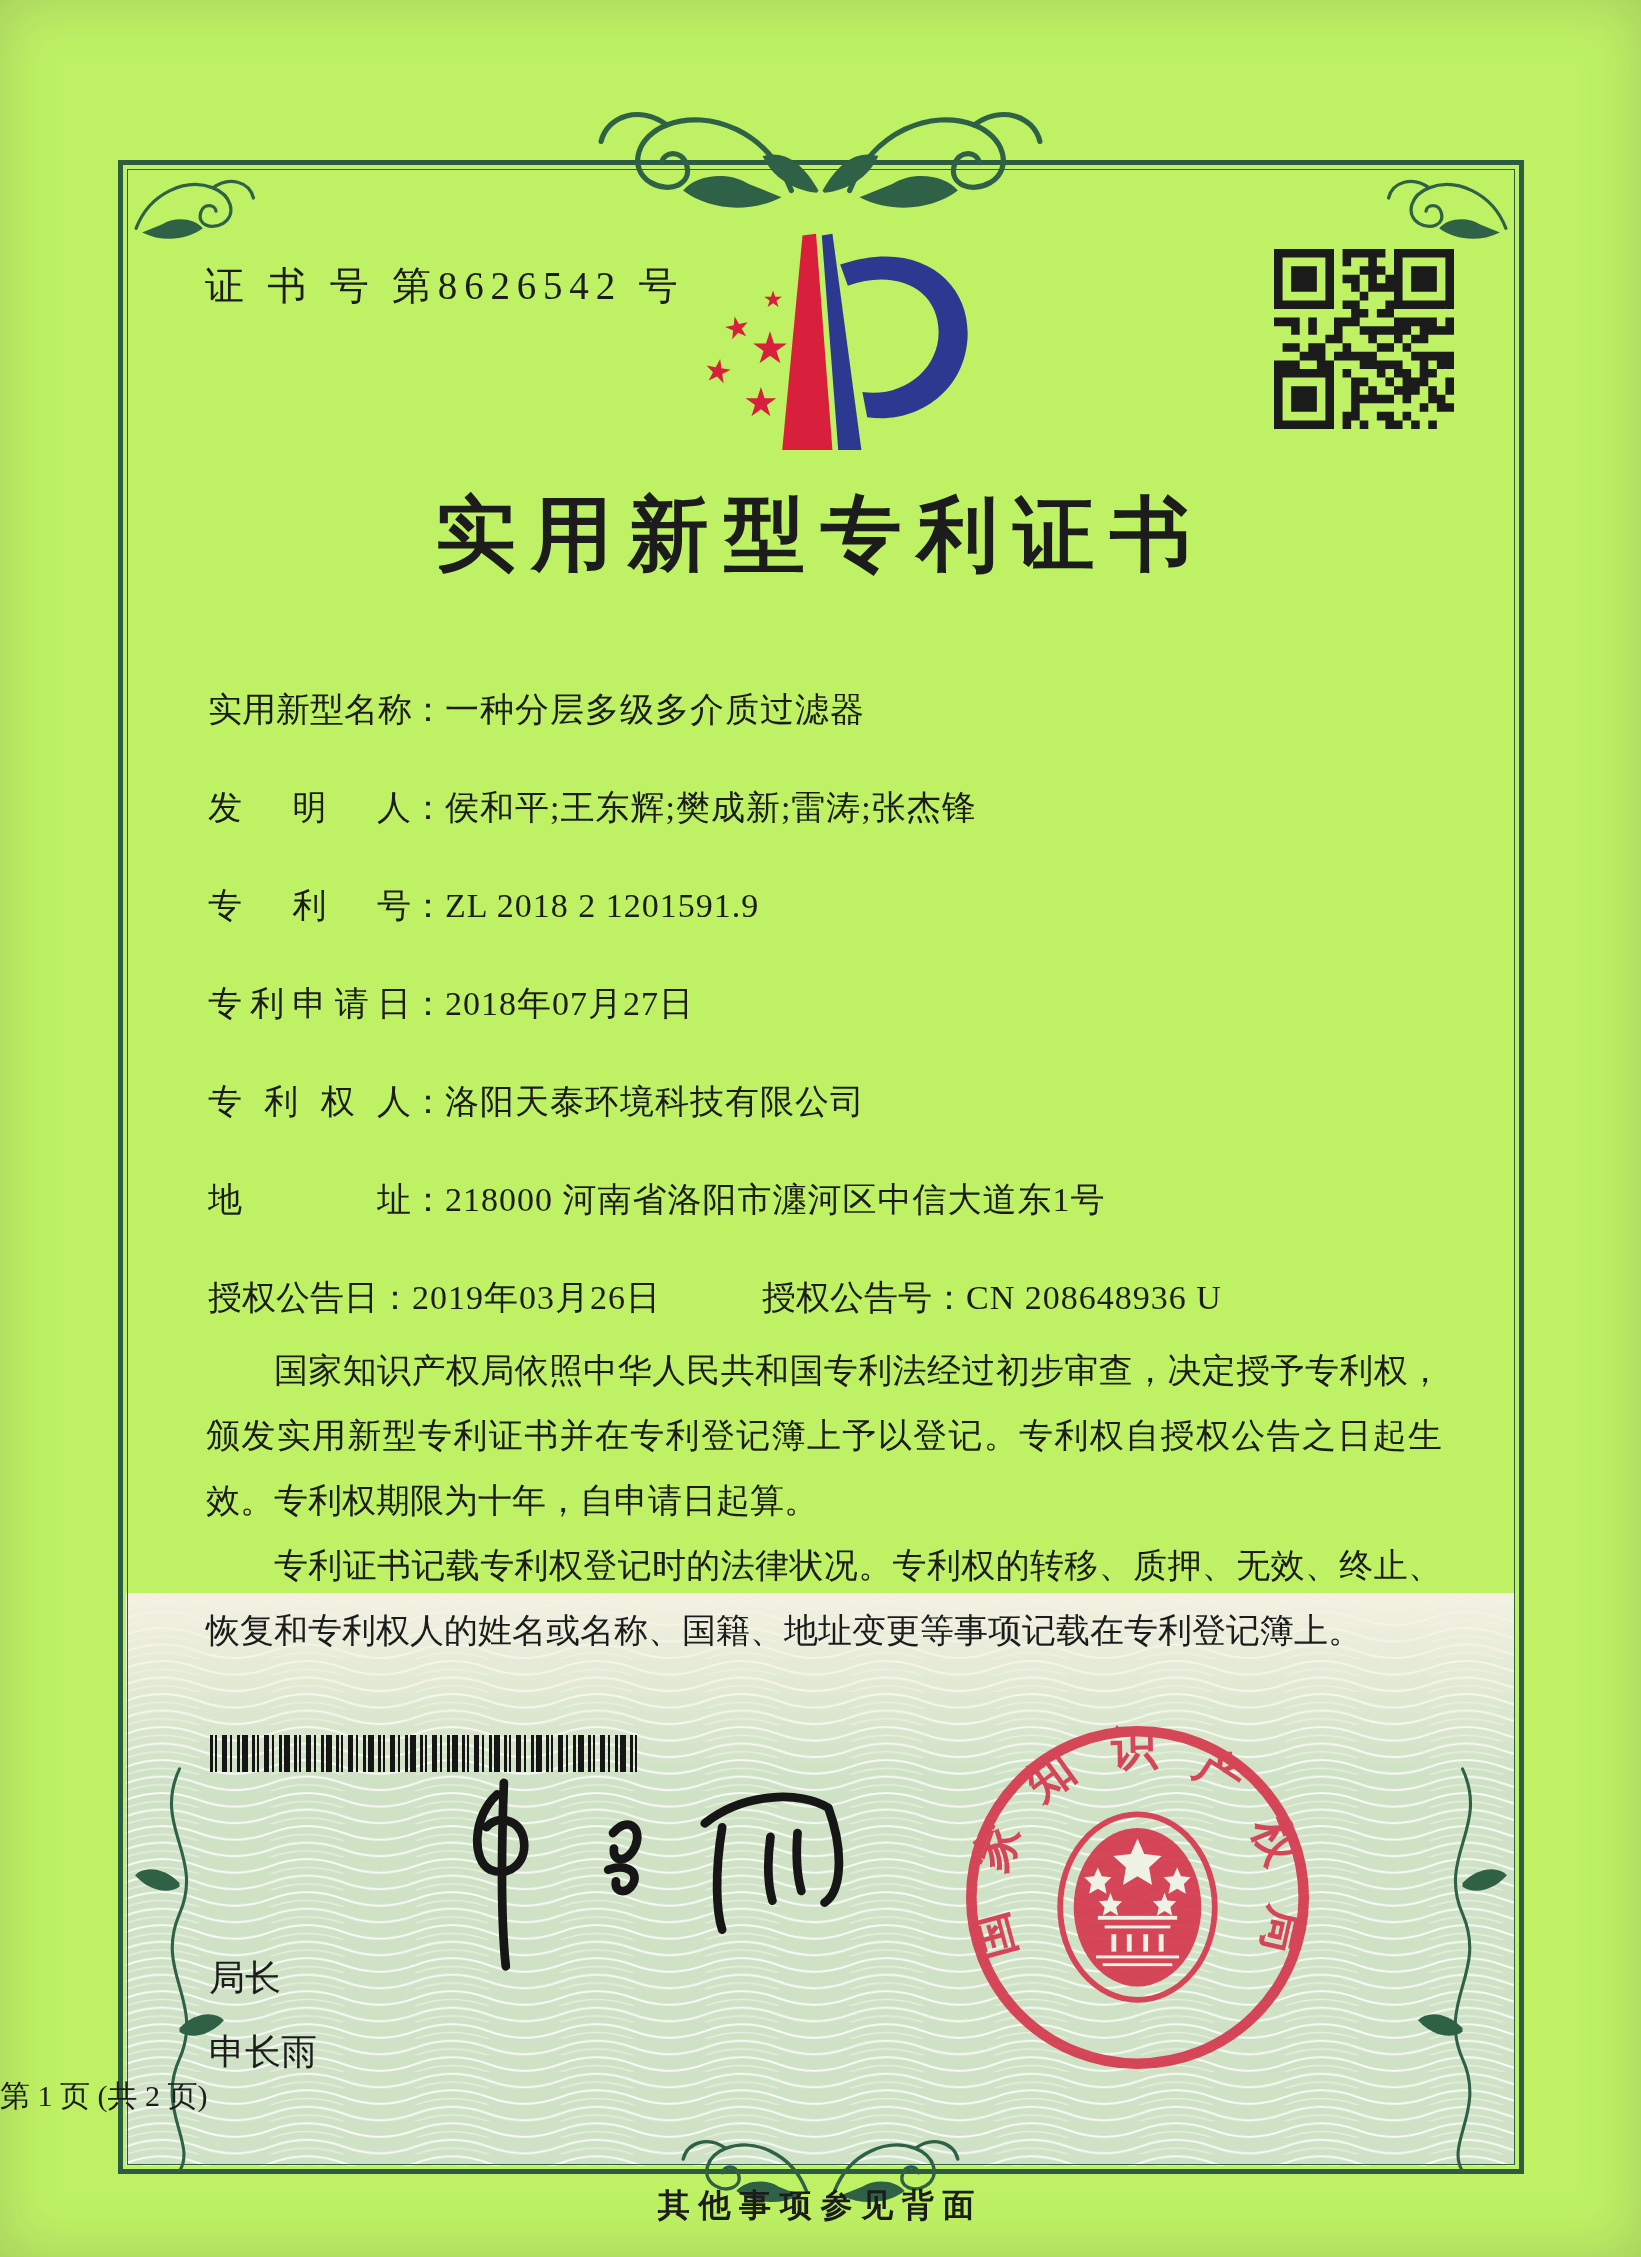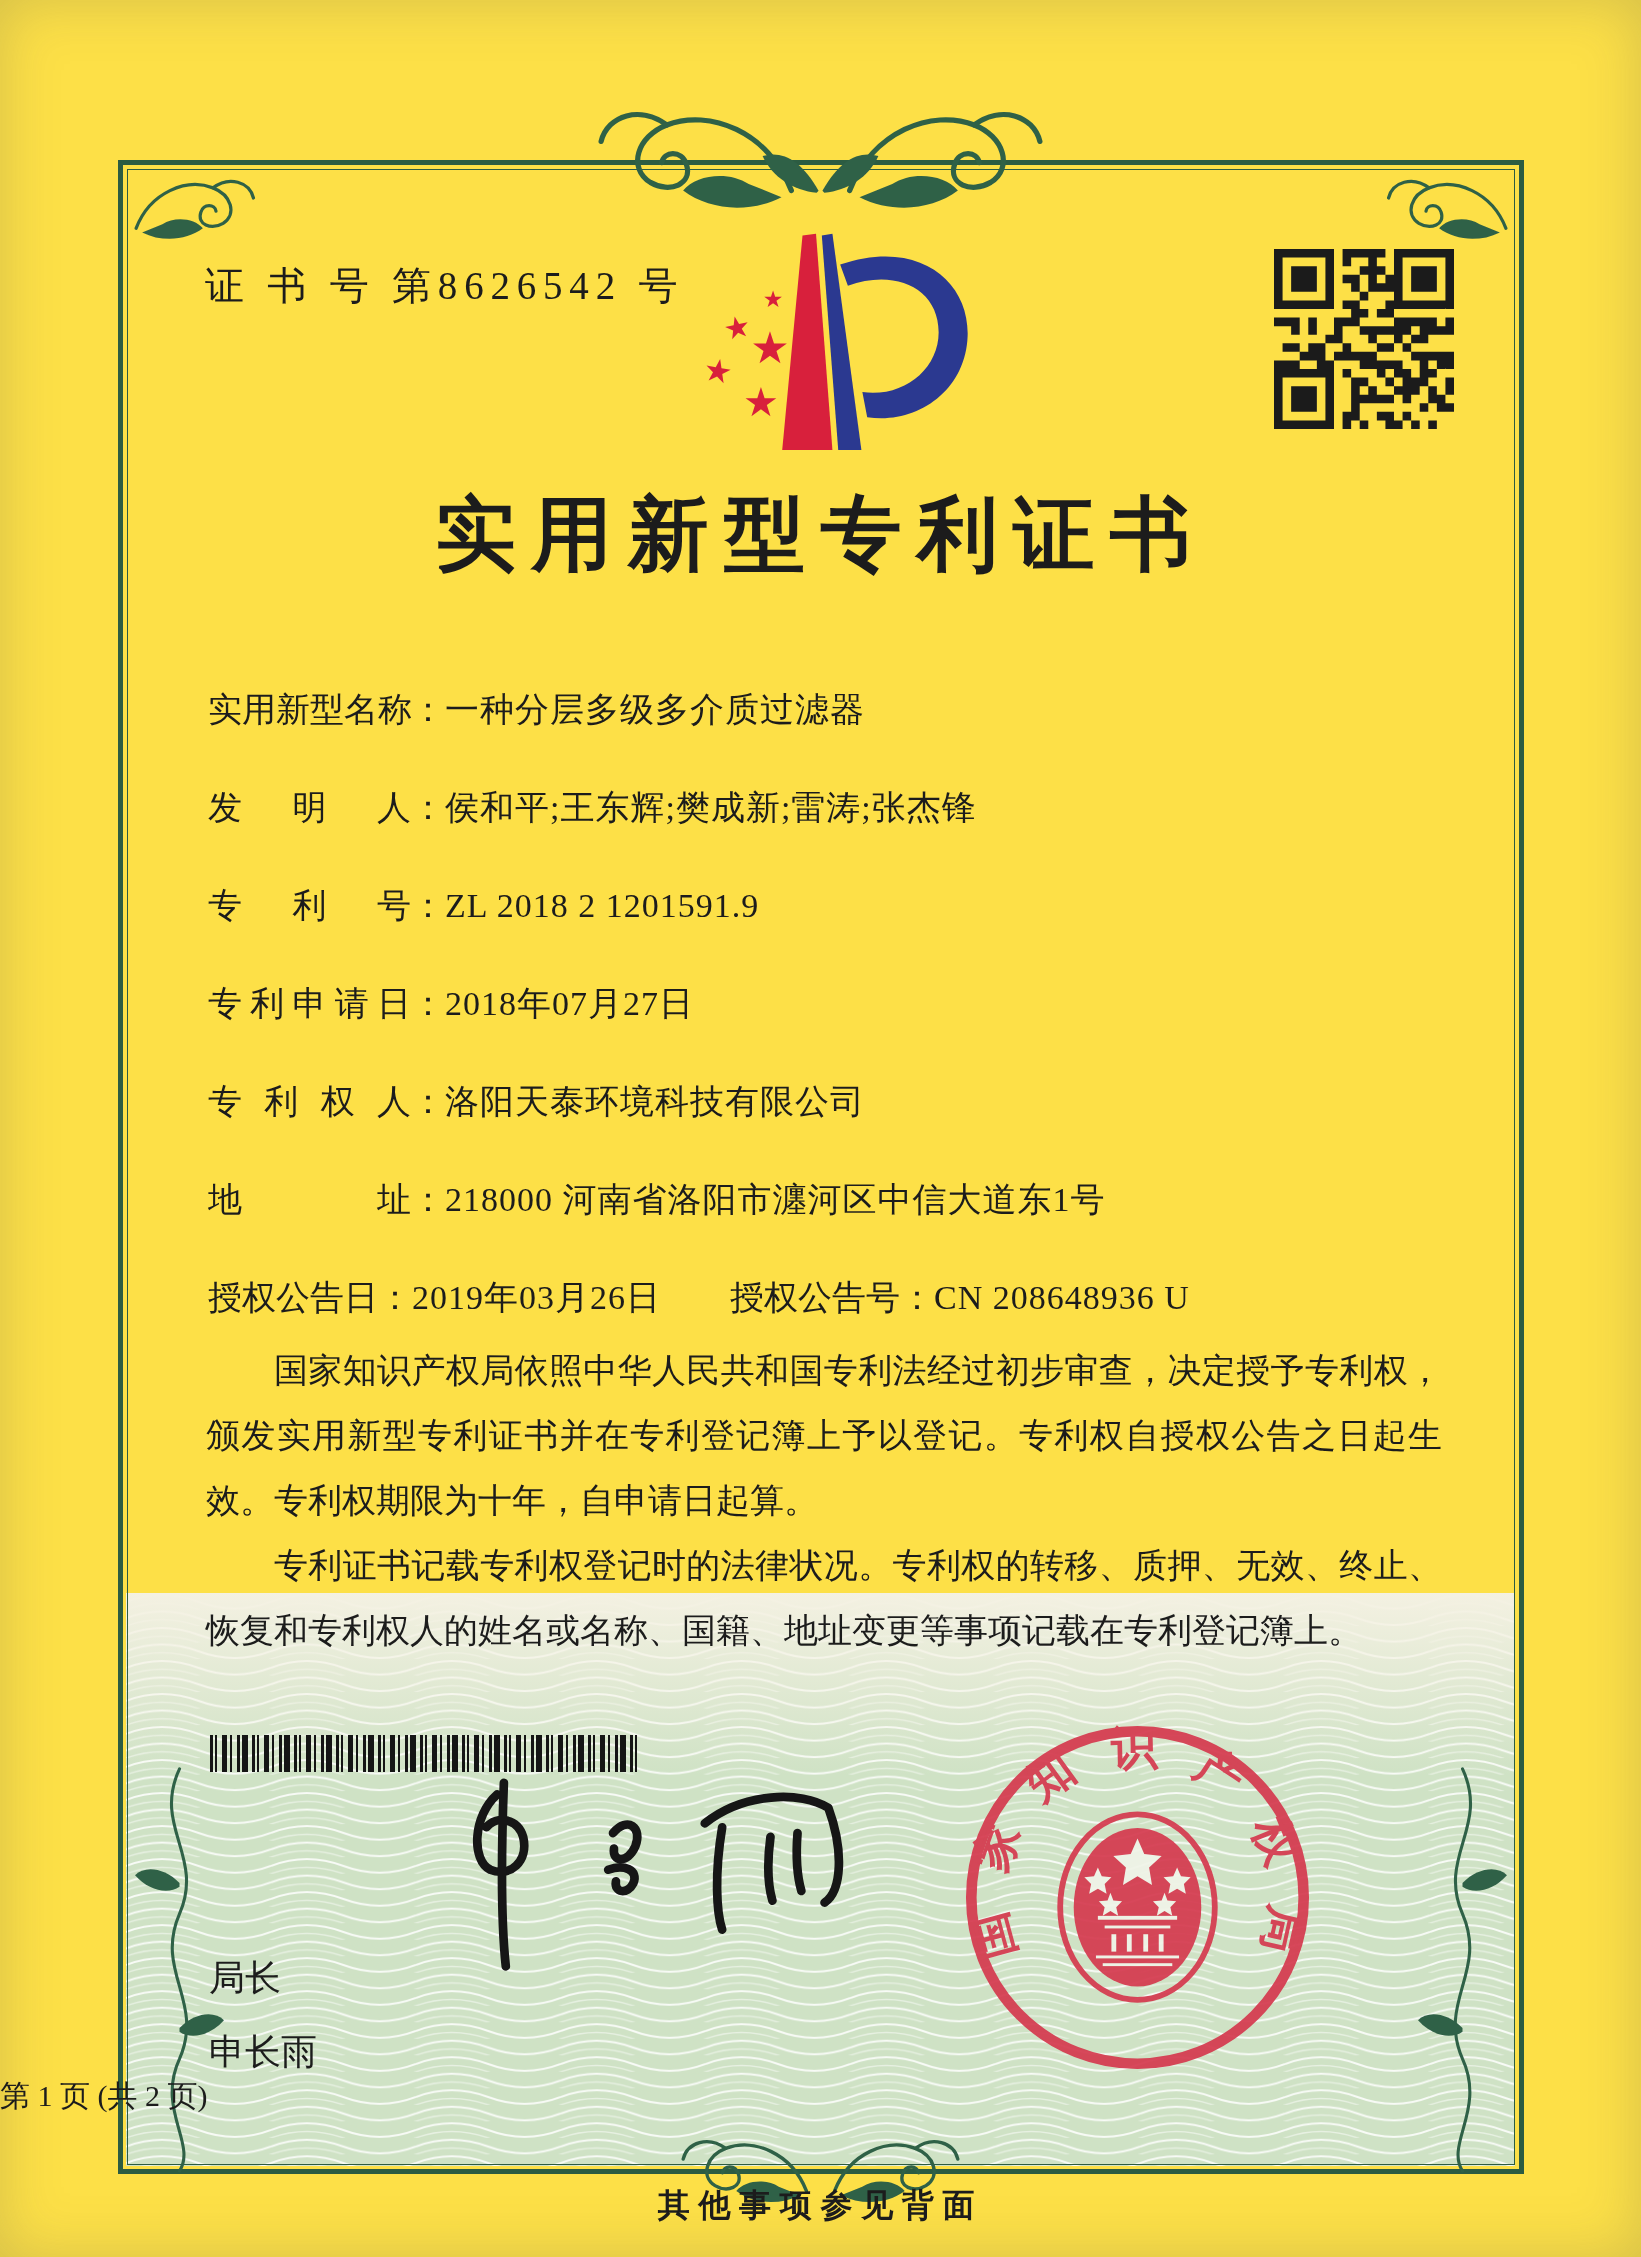--- a/index.html
+++ b/index.html
@@ -1,18 +1,18 @@
 <!DOCTYPE html>
 <html lang="zh"><head>
 <meta charset="utf-8">
 <style>
   html,body{margin:0;padding:0;background:#e9e5d4;}
   .page{
     position:relative;width:1641px;height:2257px;margin:0 auto;
-    background:#fde047;overflow:hidden;color:#1c1c1c;
+    background:#bef264;overflow:hidden;color:#1c1c1c;
     font-family:"Liberation Serif","DejaVu Serif",serif;
     box-shadow:inset 0 0 58px rgba(90,90,80,.25);
   }
   
   .frame{position:absolute;left:118px;top:160px;width:1396px;height:2004px;
     border:5.8px solid #2c5c42;}
   .frame::after{content:"";position:absolute;inset:3.9px;border:1.9px solid #2c5c42;}
   
   .wave-zone{position:absolute;left:126px;right:126px;top:1593px;bottom:91px;z-index:0;}
   .wave-zone svg{width:100%;height:100%;display:block;}
@@ -31,21 +31,21 @@
   .qr{position:absolute;left:1274px;top:249px;width:180px;height:180px;z-index:4;}
   .qr svg{width:100%;height:100%;}
   .title{position:absolute;left:0;right:0;top:481px;margin:0;text-align:center;
     font-size:81px;font-weight:700;letter-spacing:15.4px;z-index:4;}
   
   .fields{position:absolute;left:208px;top:687px;right:174px;font-size:34px;z-index:4;}
   .frow{height:44px;margin-bottom:54px;white-space:nowrap;}
   .flabel{display:inline-block;width:203px;text-align:justify;text-align-last:justify;
     vertical-align:top;}
   .fvalue{letter-spacing:1px;}
-  .grant{display:flex;gap:69px;}
+  .grant{display:flex;gap:101px;}
   .grant .glabel{display:inline-block;}
   
   .body-text{position:absolute;left:206px;top:1338px;width:1236px;font-size:34px;
     line-height:65px;text-align:justify;z-index:4;}
   .body-text p{margin:0;text-indent:2em;}
   
   .barcode{position:absolute;left:210px;top:1735px;width:430px;height:37px;z-index:4;
     background:repeating-linear-gradient(90deg,
       #151515 0 2.9px,transparent 2.9px 4.8px,#151515 4.8px 6.8px,transparent 6.8px 11.6px,
       #151515 11.6px 17.4px,transparent 17.4px 20px,#151515 20px 22px,transparent 22px 27px,

